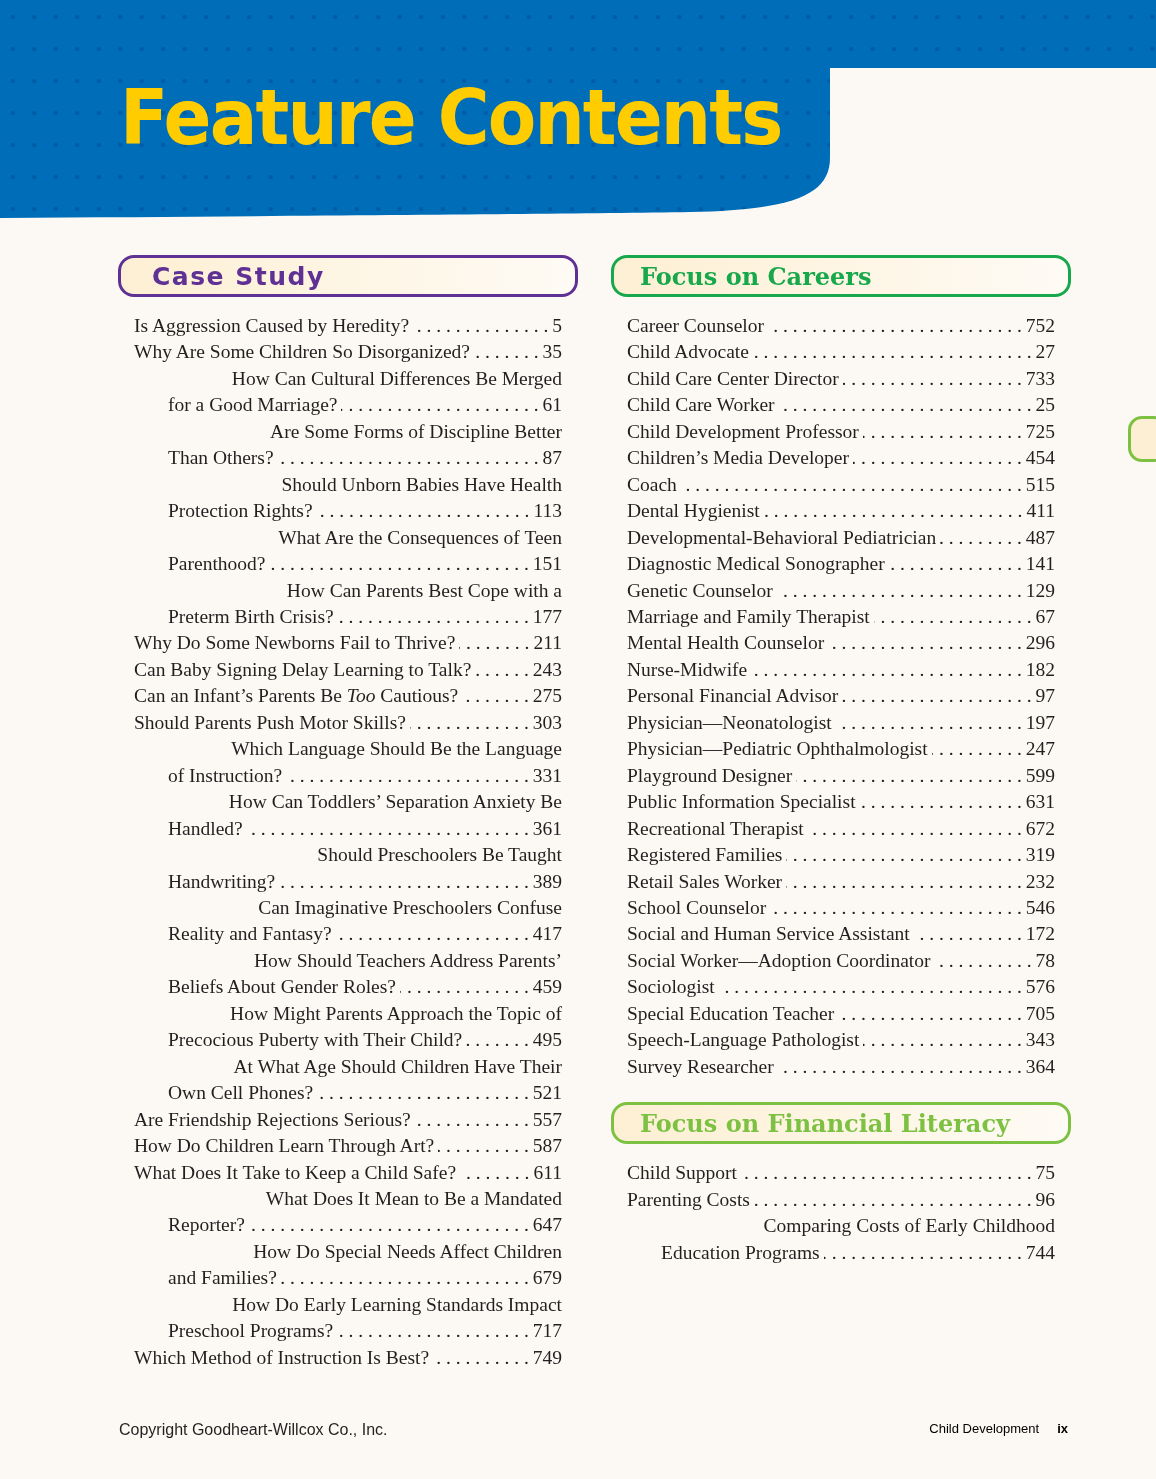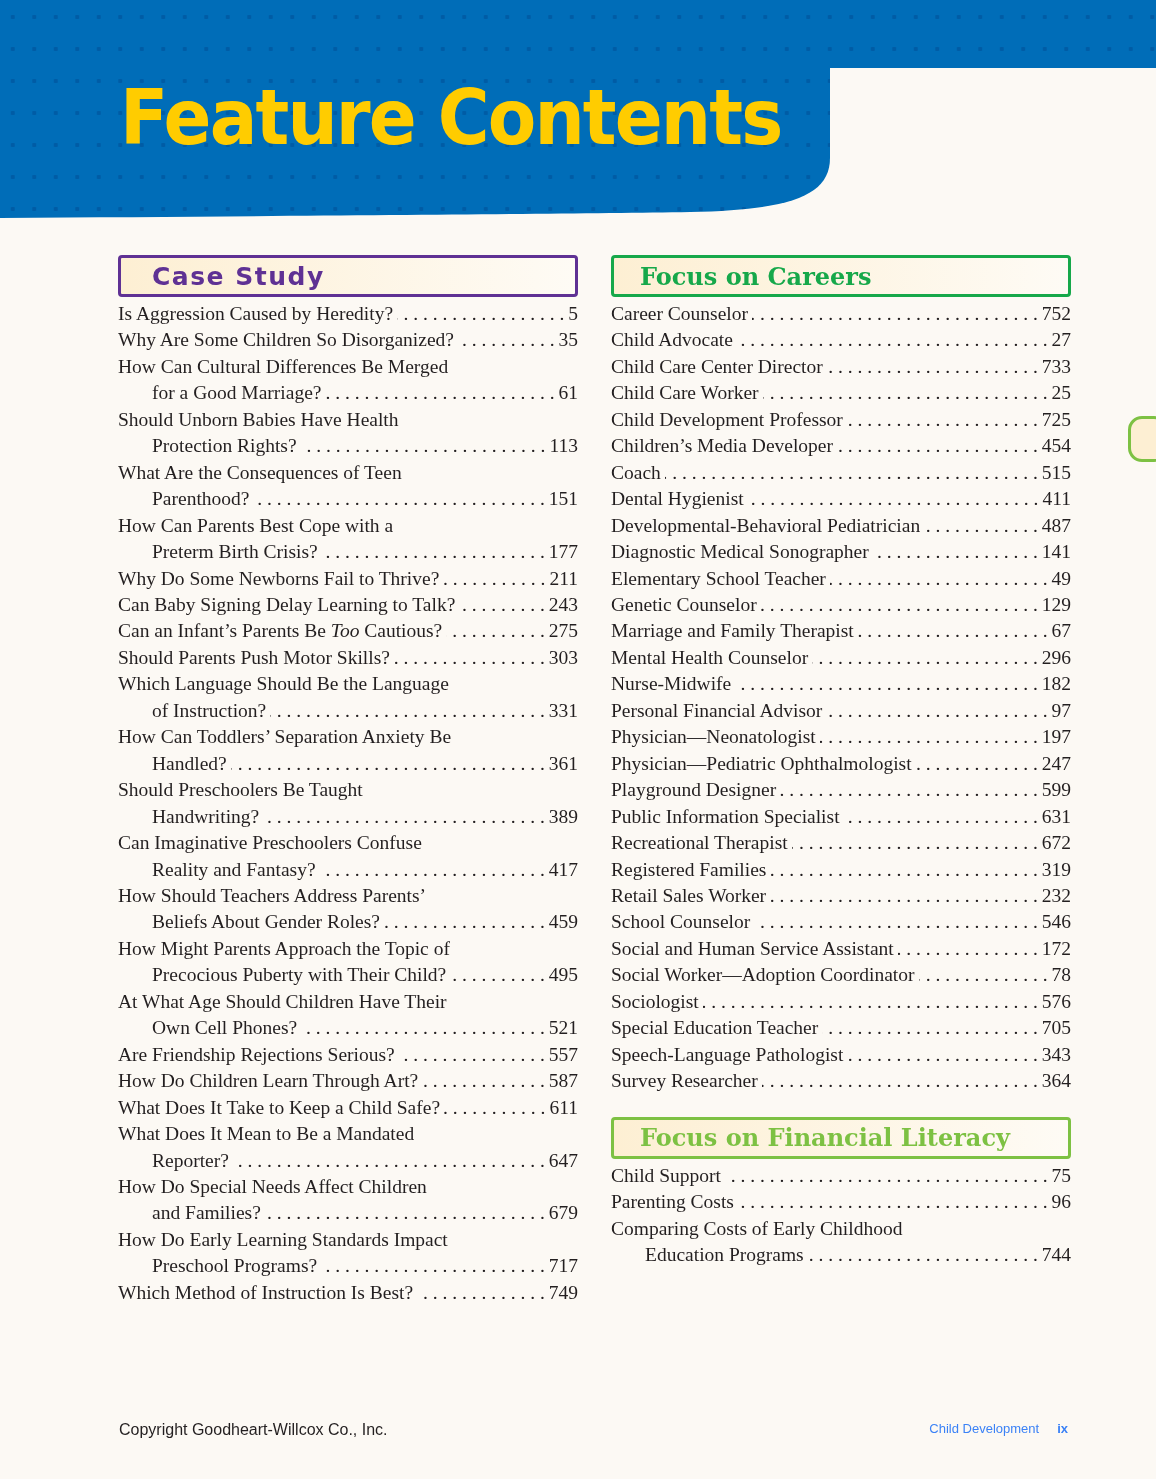--- a/index.html
+++ b/index.html
@@ -36,39 +36,39 @@
     transform: scaleX(0.93); transform-origin: left top;
     line-height: 1;
   }
   .col {
     position: absolute; top: 255px;
   }
   .col-left { left: 118px; width: 460px; }
   .col-right { left: 611px; width: 460px; }
   .section-header {
     height: 42px; box-sizing: border-box;
-    border: 3.5px solid; border-radius: 4px;
+    border: 3.5px solid; border-radius: 16px;
     background: linear-gradient(to right, #fdefd3, #fefbf5);
     display: flex; align-items: center; padding-left: 31px;
-    margin-bottom: 4px;
+    margin-bottom: 14px;
   }
   .hdr-case { border-color: #5f3194; }
   .hdr-case span {
     color: #5f3194; font-family: "DejaVu Sans", sans-serif; font-weight: bold;
     font-size: 25px; letter-spacing: 1.5px;
   }
   .hdr-careers { border-color: #16a84a; padding-left: 26px; }
   .hdr-careers span {
     color: #16a84a; font-family: "DejaVu Serif", serif; font-weight: bold; font-size: 24px;
   }
   .hdr-fin { border-color: #7dc143; padding-left: 26px; margin-top: 22px; }
   .hdr-fin span {
     color: #7dc143; font-family: "DejaVu Serif", serif; font-weight: bold; font-size: 24px;
   }
-  .toc { list-style: none; margin: 0; padding: 0; }
+  .toc { list-style: none; margin: 16px; padding: 0; text-align: right; }
   .toc li {
     font-size: 19.5px; line-height: 26.45px;
   }
   .entry { display: flex; align-items: baseline; }
   .entry .t { white-space: nowrap; }
   .entry .dots {
     flex: 1; overflow: hidden; white-space: nowrap;
     margin: 0 4px; letter-spacing: 3.2px; color: #231f20;
   }
   .entry .dots::before {
@@ -78,21 +78,21 @@
   .entry .dots { direction: rtl; }
   .entry .p { white-space: nowrap; }
   .cont { padding-left: 34px; }
   .line1 { display: block; white-space: nowrap; }
   .footer-left {
     position: absolute; left: 119px; top: 1421px;
     font-family: "Liberation Sans", sans-serif; font-size: 16px; color: #231f20;
   }
   .footer-right {
     position: absolute; right: 88px; top: 1421px;
-    font-family: "Liberation Sans", sans-serif; font-size: 13px; color: #3b82f6;
+    font-family: "Liberation Sans", sans-serif; font-size: 13px; color: #000000;
   }
   .footer-right .pg { font-weight: bold; margin-left: 18px; }
   .edge-tab {
     position: absolute; left: 1128px; top: 416px; width: 40px; height: 46px;
     box-sizing: border-box; border: 3.5px solid #7dc143; border-radius: 14px;
     background: #fdefd3;
   }
 </style>
 </head>
 <body>
@@ -124,20 +124,28 @@
       </li>
       <li>
         <span class="line1">How Can Cultural Differences Be Merged</span>
         <div class="entry cont">
           <span class="t">for a Good Marriage?</span>
           <span class="dots"></span>
           <span class="p">61</span>
         </div>
       </li>
       <li>
+        <span class="line1">Are Some Forms of Discipline Better</span>
+        <div class="entry cont">
+          <span class="t">Than Others?</span>
+          <span class="dots"></span>
+          <span class="p">87</span>
+        </div>
+      </li>
+      <li>
         <span class="line1">Should Unborn Babies Have Health</span>
         <div class="entry cont">
           <span class="t">Protection Rights?</span>
           <span class="dots"></span>
           <span class="p">113</span>
         </div>
       </li>
       <li>
         <span class="line1">What Are the Consequences of Teen</span>
         <div class="entry cont">
@@ -363,27 +371,20 @@
       </li>
       <li>
         <div class="entry">
           <span class="t">Diagnostic Medical Sonographer</span>
           <span class="dots"></span>
           <span class="p">141</span>
         </div>
       </li>
       <li>
         <div class="entry">
-          <span class="t">Elementary School Teacher</span>
-          <span class="dots"></span>
-          <span class="p">49</span>
-        </div>
-      </li>
-      <li>
-        <div class="entry">
           <span class="t">Genetic Counselor</span>
           <span class="dots"></span>
           <span class="p">129</span>
         </div>
       </li>
       <li>
         <div class="entry">
           <span class="t">Marriage and Family Therapist</span>
           <span class="dots"></span>
           <span class="p">67</span>

